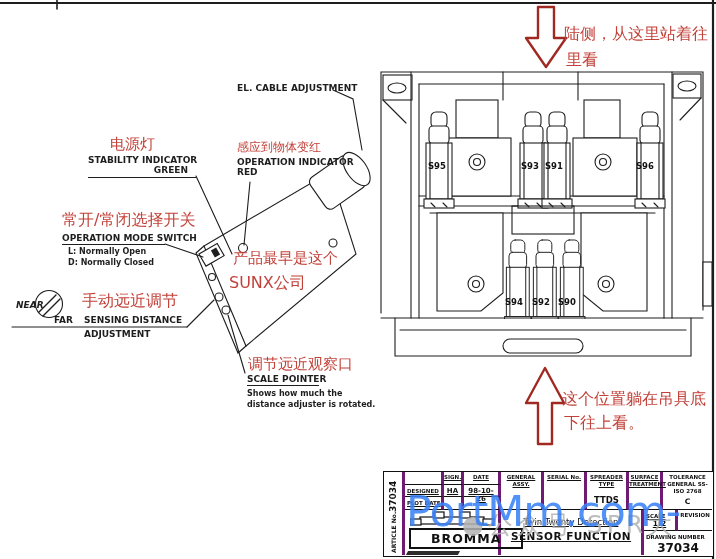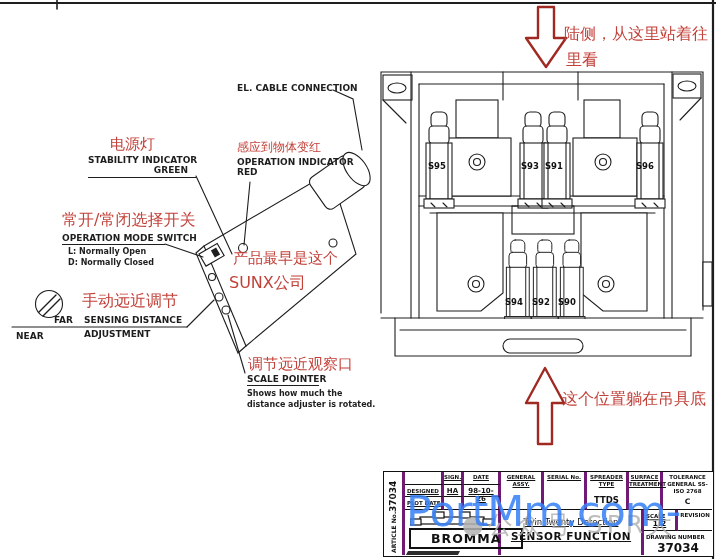--- a/index.html
+++ b/index.html
@@ -154,21 +154,21 @@
       <line x1="400" y1="330" x2="686" y2="330"></line>
       <rect x="503" y="339" width="80" height="14" rx="7" fill="#fff"></rect>
     </g>
 
     <g stroke="#a02a22" stroke-width="2.4" fill="#fff" stroke-linejoin="round">
       <path d="M538,7 L554,7 L554,38 L566,38 L546,67 L526,38 L538,38 Z"></path>
       <path d="M538,444 L538,403 L526,403 L545,368 L564,403 L552,403 L552,444 Z"></path>
     </g>
   </svg>
 
-  <div class="lab en" style="left:237px;top:83px;">EL. CABLE CONNECTION</div>
+  <div class="lab en" style="left:237px;top:83px;">EL. CABLE ADJUSTMENT</div>
 
   <div class="lab cn" style="left:101px;top:136px;font-size:15px;margin-left:9px;">电源灯</div>
 
   <div class="lab en ul" style="left:88px;top:155px;width:108px;">
     <div>STABILITY INDICATOR</div>
     <div style="text-align:right;padding-right:8px;">GREEN</div>
   </div>
 
   <div class="lab cn" style="left:237px;top:141px;font-size:12px;">感应到物体变红</div>
 
@@ -176,21 +176,21 @@
     <div>OPERATION INDICATOR</div>
     <div>RED</div>
   </div>
 
   <div class="lab cn" style="left:62px;top:211px;font-size:16px;">常开/常闭选择开关</div>
   <div class="lab en ul" style="left:62px;top:233px;width:103px;">OPERATION MODE SWITCH</div>
   <div class="lab sm" style="left:68px;top:247px;">L: Normally Open</div>
   <div class="lab sm" style="left:68px;top:258px;">D: Normally Closed</div>
 
   <div class="lab cn" style="left:82px;top:292px;font-size:16px;text-align:right;">手动远近调节</div>
-  <div class="lab en" style="left:16px;top:331px;">NEAR</div>
+  <div class="lab en" style="left:16px;top:300px;font-style:italic;">NEAR</div>
   <div class="lab en" style="left:54px;top:315px;">FAR</div>
   <div class="lab en" style="left:84px;top:315px;">SENSING DISTANCE</div>
   <div class="lab en" style="left:84px;top:329px;">ADJUSTMENT</div>
 
   <div class="lab cn" style="left:233px;top:250px;font-size:15px;">产品最早是这个</div>
   <div class="lab cn" style="left:229px;top:274px;font-size:16px;">SUNX公司</div>
 
   <div class="lab cn" style="left:248px;top:356px;font-size:15px;">调节远近观察口</div>
   <div class="lab en ul" style="left:247px;top:374px;width:72px;">SCALE POINTER</div>
   <div class="lab sm" style="left:247px;top:389px;">Shows how much the</div>
@@ -200,20 +200,21 @@
   <span class="slab" style="left:521px;top:161px;">S93</span>
   <span class="slab" style="left:545px;top:161px;">S91</span>
   <span class="slab" style="left:636px;top:161px;">S96</span>
   <span class="slab" style="left:505px;top:297px;">S94</span>
   <span class="slab" style="left:532px;top:297px;">S92</span>
   <span class="slab" style="left:558px;top:297px;">S90</span>
 
   <div class="rednote" style="left:564px;top:24px;">陆侧，从这里站着往</div>
   <div class="rednote" style="left:566px;top:50px;">里看</div>
   <div class="rednote" style="left:562px;top:389px;">这个位置躺在吊具底</div>
+  <div class="rednote" style="left:564px;top:413px;">下往上看。</div>
 
   <div id="tblock">
     <div class="cell br" style="left:0;top:0;width:21px;height:83px;">
       <div class="vtxt" style="left:4px;top:40px;font-size:9px;font-weight:bold;">37034</div>
       <div class="vtxt" style="left:6px;top:81px;font-size:6px;font-weight:bold;">ARTICLE No.</div>
     </div>
 
     <div class="cell br bb" style="left:21px;top:0;width:39px;height:13px;"></div>
     <div class="cell br bb hdr" style="left:60px;top:0;width:20px;height:13px;">SIGN.</div>
     <div class="cell br bb hdr" style="left:80px;top:0;width:37px;height:13px;">DATE</div>

